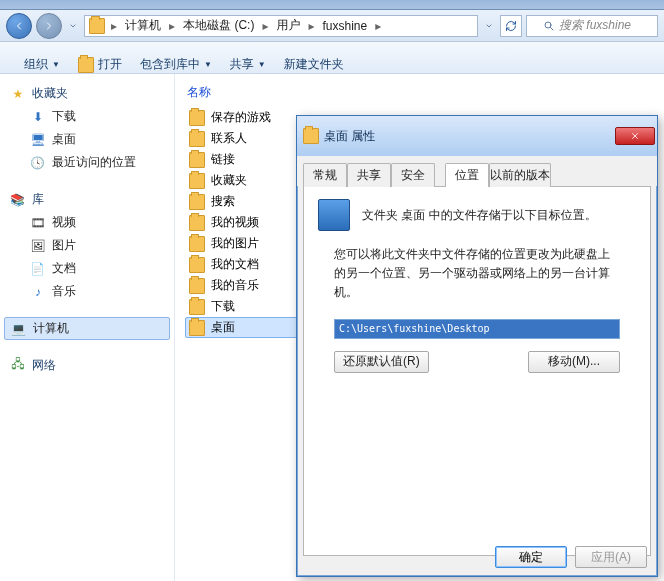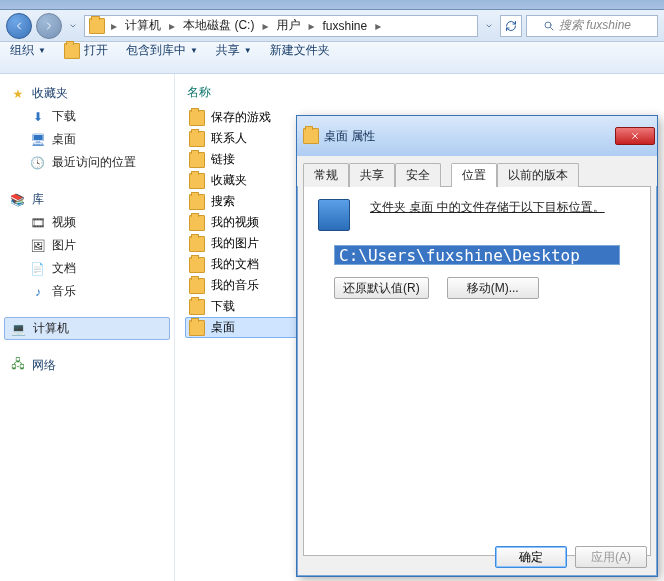--- a/index.html
+++ b/index.html
@@ -14,61 +14,61 @@
   .navdrop{ width:14px; color:#274d7a; display:flex;align-items:center;justify-content:center;}
   .breadcrumb { flex:1; height:22px; background:#fff; border:1px solid #a6b8cf; display:flex; align-items:center; padding:0 4px; gap:2px;}
   .bc-icon{ width:16px;height:16px; background:#f5c253; border:1px solid #d19a2c; border-radius:1px; position:relative; margin-right:2px;}
   .bc-icon::before{content:"";position:absolute;top:-3px;left:1px;width:7px;height:3px;background:#f5c253;border:1px solid #d19a2c;border-bottom:none;border-radius:1px 1px 0 0;}
   .bc-seg{ padding:2px 4px; color:#222;}
   .bc-sep{ color:#666; padding:0 2px;}
   .refresh{ width:22px;height:22px;border:1px solid #a6b8cf;background:#fff;display:flex;align-items:center;justify-content:center;color:#2a5ca0;}
   .searchbox{ width:132px;height:22px;border:1px solid #a6b8cf;background:#fff;display:flex;align-items:center;padding:0 16px;color:#888;font-style:italic;gap:4px;}
   .searchbox svg{width:12px;height:12px;color:#5b7aa6;}
 
-  .toolbar { height:32px; background: linear-gradient(#f4f8fd,#e1ecf8); border-bottom:1px solid #c7d6ea; display:flex; align-items:flex-start; padding:0 10px; gap:18px; color:#1b3f6b;}
+  .toolbar { height:32px; background: linear-gradient(#f4f8fd,#e1ecf8); border-bottom:1px solid #c7d6ea; display:flex; align-items:flex-end; padding:0 24px; gap:18px; color:#1b3f6b;}
   .tbitem{display:flex;align-items:center;gap:4px;}
   .tb-drop{font-size:8px;color:#1b3f6b;}
   .tb-icon{width:16px;height:16px;display:flex;align-items:center;justify-content:center;}
 
   .body { display:flex; height: calc(581px - 10px - 32px - 32px); }
   .nav { width:175px; border-right:1px solid #e2e9f2; padding:8px 4px; overflow:hidden;}
   .nav-group{ margin-bottom:14px;}
   .nav-head{ display:flex; align-items:center; gap:6px; padding:3px 6px; color:#1b3f6b; font-weight:500;}
   .nav-item{ display:flex; align-items:center; gap:6px; padding:3px 6px 3px 26px; color:#222;}
   .nav-item.sel{ background:#d6e6fb; border:1px solid #8fb6e8; border-radius:2px; padding:2px 5px 2px 25px;}
   .ic{width:16px;height:16px;display:inline-flex;align-items:center;justify-content:center;}
   .ic-fav{color:#e8b42e;}
   .ic-lib{color:#3c78c4;}
 
   .content{ flex:1; padding:6px 10px; position:relative;}
-  .col-head{ color:#0f766e; padding:4px 2px 6px;}
+  .col-head{ color:#1d4ed8; padding:4px 2px 6px;}
   .file-list{}
   .file-item{ display:flex; align-items:center; gap:6px; padding:2px 4px;}
   .file-item.sel{ background:#cfe5ff; border:1px solid #7bb0ec; border-radius:2px; padding:1px 3px;}
   .folder-ic{width:16px;height:16px;background:#f5c253;border:1px solid #d19a2c;border-radius:1px;position:relative;}
   .folder-ic::before{content:"";position:absolute;top:-3px;left:1px;width:6px;height:3px;background:#f5c253;border:1px solid #d19a2c;border-bottom:none;border-radius:1px 1px 0 0;}
 
   
   .dialog{ position:absolute; left:296px; top:115px; width:362px; height:462px; background:#f0f0f0; border:1px solid #3a74b8; box-shadow:0 0 0 1px #7aa6d8 inset, 3px 3px 10px rgba(0,0,0,0.3);}
   .dlg-title{ height:40px; background:linear-gradient(#d9e8fb,#aecdf2); display:flex; align-items:center; padding:0 2px 0 6px;}
   .dlg-title .ic{width:16px;height:16px;margin-right:5px;}
   .dlg-title-text{ flex:1; color:#0d2c52;}
   .dlg-close{ width:40px; height:18px; background:linear-gradient(#e77,#c62121); border:1px solid #8b1414; border-radius:2px; display:flex;align-items:center;justify-content:center; color:#fff;}
   .dlg-close svg{width:10px;height:10px;}
 
   .tabstrip{ display:flex; padding:6px 6px 0; gap:0; background:#f0f0f0;}
-  .tab{ padding:3px 10px; border:1px solid #b5b5b5; border-bottom:none; background:#f0f0f0; position:relative; top:1px; border-radius:2px 2px 0 0; min-width:44px; text-align:left; color:#222;}
+  .tab{ padding:3px 0; border:1px solid #b5b5b5; border-bottom:none; background:#f0f0f0; position:relative; top:1px; border-radius:2px 2px 0 0; min-width:44px; text-align:center; color:#222;}
   .tab.active{ background:#fff; z-index:2;margin-left:10px;}
   .tabpanel{ margin:0 6px 6px; border:1px solid #b5b5b5; background:#fff; height:370px; padding:12px 14px; color:#222;}
-  .info-row{ display:flex; gap:20px; margin-bottom:14px; align-items:flex-start;text-decoration:underline;}
+  .info-row{ display:flex; gap:12px; margin-bottom:14px; align-items:center;}
   .info-icon{ width:32px;height:32px; background:linear-gradient(#5aa0e8,#2a6cb8); border:1px solid #1e4e86; border-radius:2px;}
   .desc{ padding:0 16px 10px; line-height:1.6;}
   .path-input{ margin:6px 16px 12px; }
-  .path-input input{ width:100%; height:20px; border:1px solid #7ba7d8; background:#3a75c4; color:#fff; padding:0 4px; font-family: Consolas, monospace; font-size:16px;}
-  .btn-row{ display:flex; gap:18px; padding:0 16px;}
+  .path-input input{ width:100%; height:20px; border:1px solid #7ba7d8; background:#3a75c4; color:#fff; padding:0 4px; font-family: Consolas, monospace; font-size:10px;}
+  .btn-row{ display:flex; gap:18px; padding:0 16px;justify-content:space-between;}
   .btn{ height:22px; padding:0 8px; border:1px solid #a8a8a8; background:linear-gradient(#fdfdfd,#e6e6e6); border-radius:2px; display:flex;align-items:center;justify-content:center; min-width:92px;}
 
   .dlg-buttons{ position:absolute; bottom:8px; right:10px; display:flex; gap:8px;}
   .dlg-buttons .btn{ min-width:72px;margin-top:12px;}
   .dlg-buttons .btn.primary{ border:1px solid #3a8be0; box-shadow:0 0 0 1px #8dc4ff inset;}
   .dlg-buttons .btn.disabled{ color:#999;}
 
   svg{fill:none;stroke:currentColor;stroke-width:2;stroke-linecap:round;stroke-linejoin:round;}
 </style>
 </head>
@@ -272,20 +272,21 @@
     <div class="tab">共享</div>
     <div class="tab">安全</div>
     <div class="tab active">位置</div>
     <div class="tab">以前的版本</div>
   </div>
   <div class="tabpanel">
     <div class="info-row">
       <div class="info-icon"></div>
       <div>文件夹 桌面 中的文件存储于以下目标位置。</div>
     </div>
+    <div class="desc">您可以将此文件夹中文件存储的位置更改为此硬盘上的另一个位置、另一个驱动器或网络上的另一台计算机。</div>
     <div class="path-input">
       <input type="text" value="C:\Users\fuxshine\Desktop" style="">
     </div>
     <div class="btn-row">
       <div class="btn">
           <span>还原默认值(R)</span>
         </div>
       <div class="btn">
           <span>移动(M)...</span>
         </div>

